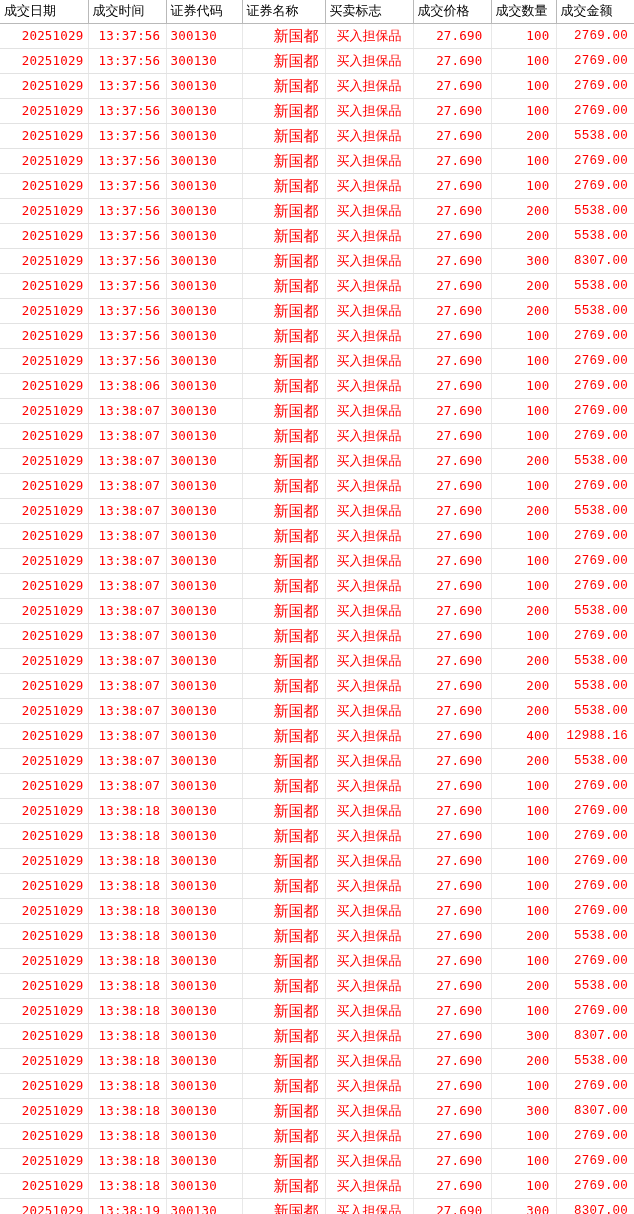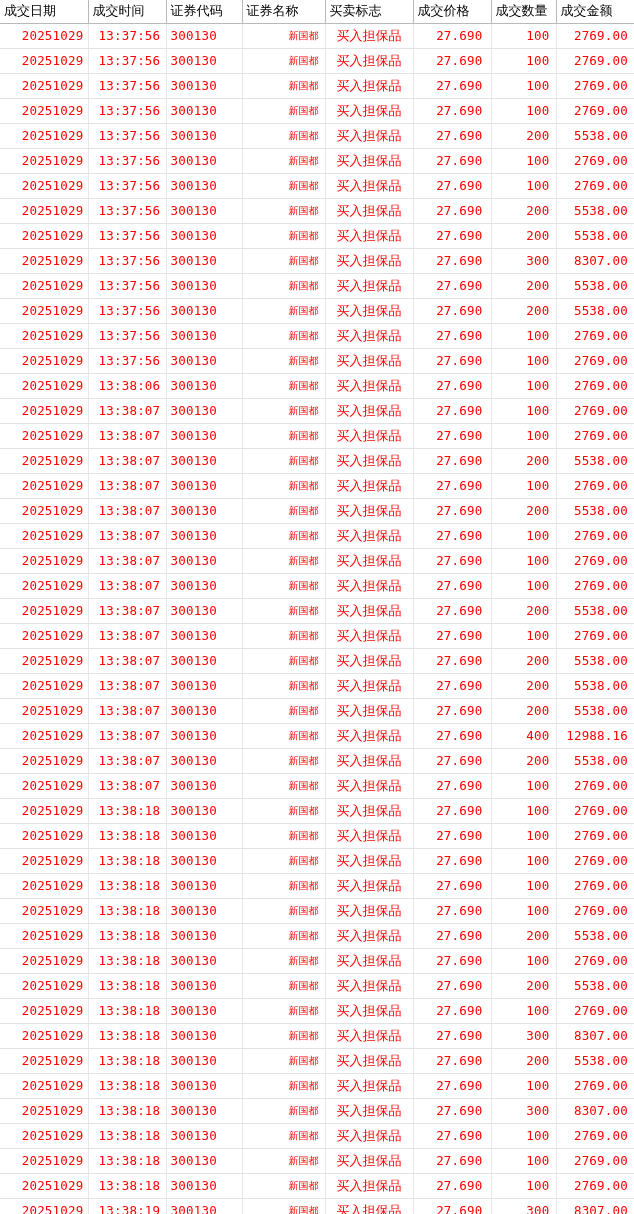--- a/index.html
+++ b/index.html
@@ -49,26 +49,26 @@
     color: #ff0000;
     border-bottom: 1px solid #e2e2e2;
     border-right: 1px solid #e8e8e8;
     padding: 1px 4px 1px 4px;
     height: 24px;
     line-height: 22px;
     box-sizing: border-box;
     white-space: nowrap;
     overflow: hidden;
   }
-  tbody td:last-child { border-right: none; }
+  tbody td:last-child { border-right: none; font-family: Liberation Mono, monospace; }
 
   td.col-date   { text-align: right;  padding-left: 6px; letter-spacing: 0.2px; }
   td.col-time   { text-align: left;  padding-left: 10px; letter-spacing: 0.2px; }
   td.col-code   { text-align: left; padding-right: 12px; letter-spacing: 0.2px; }
-  td.col-name   { text-align: right; padding-right: 6px; font-family: "DejaVu Sans", "Liberation Sans", sans-serif; font-size: 10px; }
+  td.col-name   { text-align: right; padding-right: 6px; font-family: "DejaVu Sans", "Liberation Sans", sans-serif; font-size: 15px; }
   td.col-flag   { text-align: center; font-family: "DejaVu Sans", "Liberation Sans", sans-serif; font-size: 13px; }
   td.col-price  { text-align: right; padding-right: 8px; letter-spacing: 0.2px; }
   td.col-qty    { text-align: right; padding-right: 6px; letter-spacing: 0.2px; }
   td.col-amount { text-align: right; padding-right: 6px; letter-spacing: 0.2px; }
 </style>
 </head>
 <body>
 
 <table class="trade-table">
   <colgroup>

